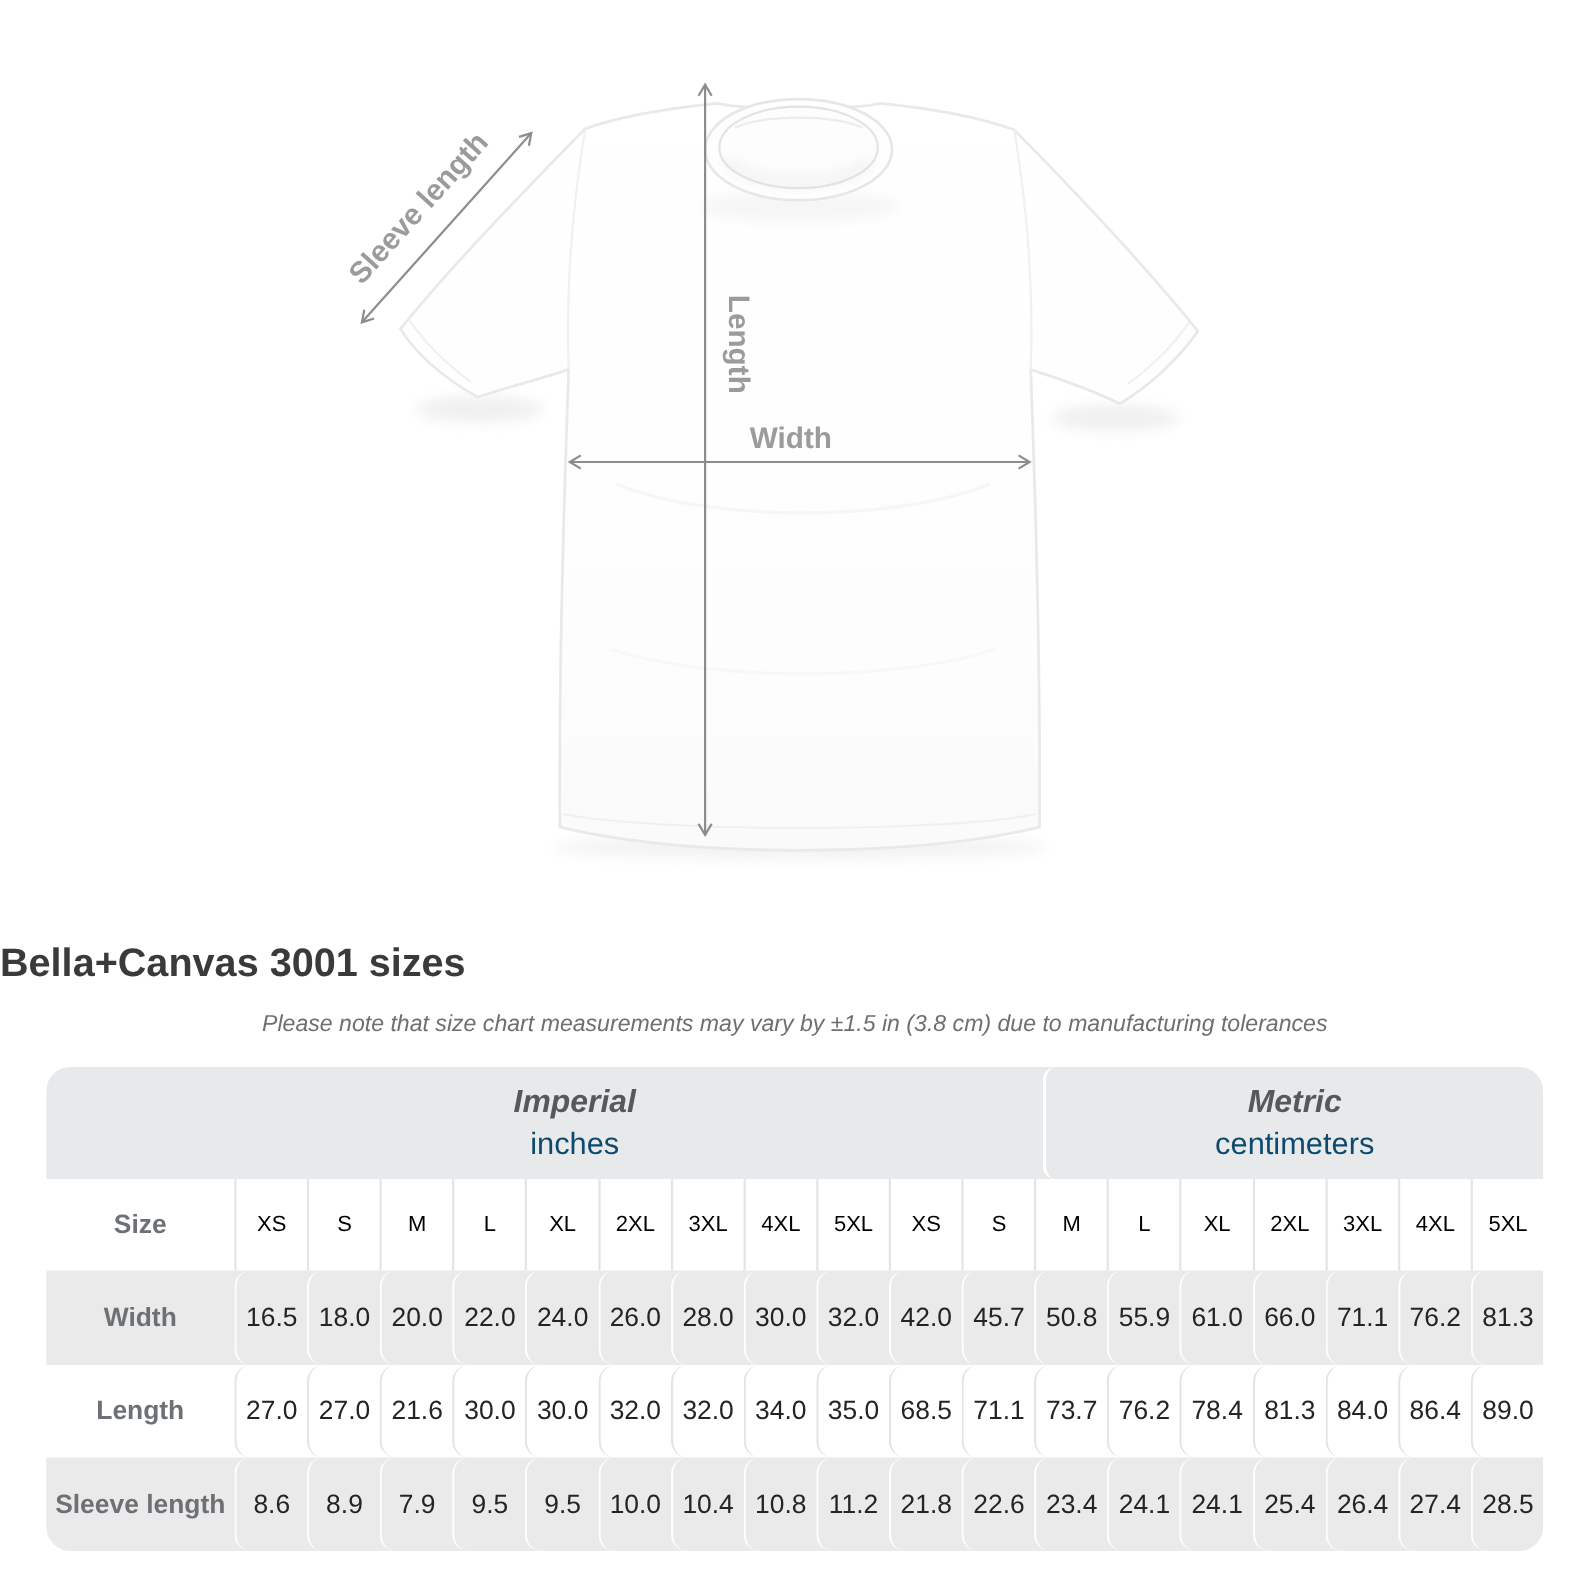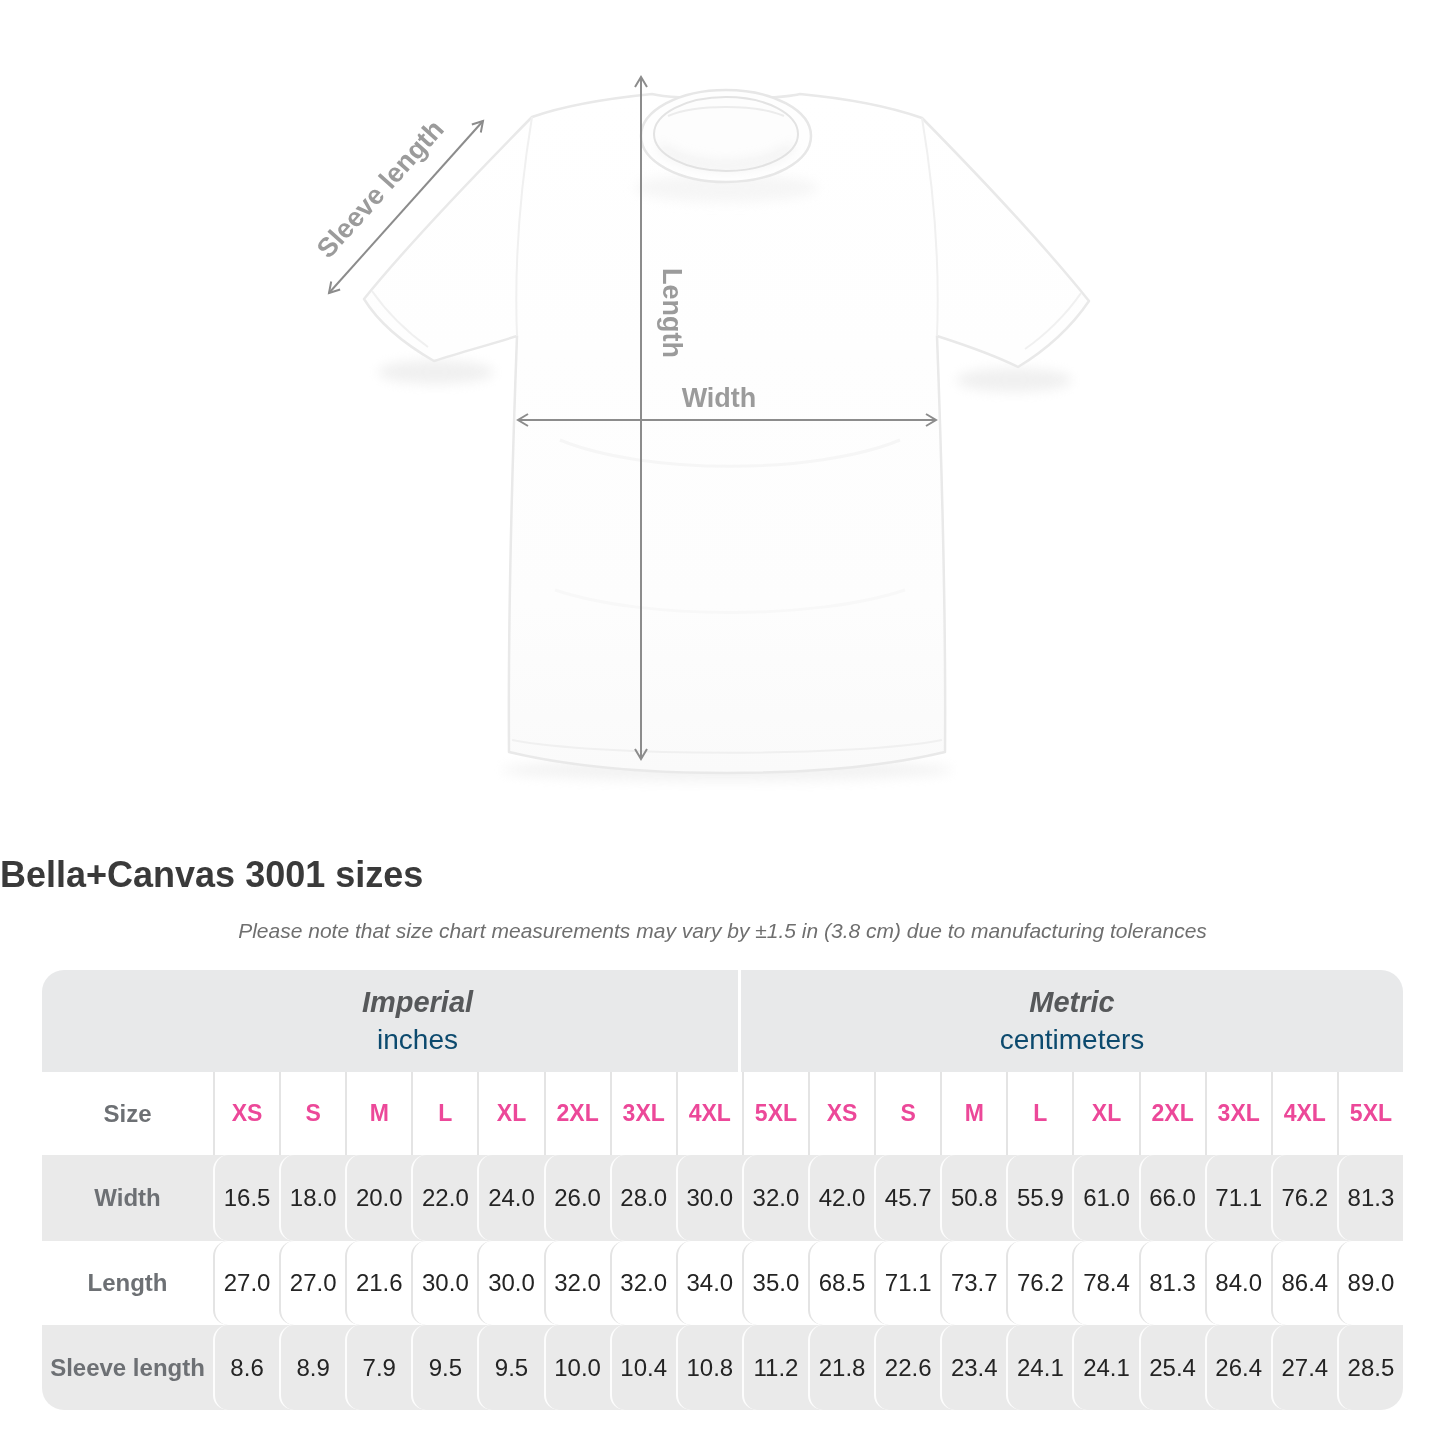--- a/index.html
+++ b/index.html
@@ -10,40 +10,40 @@
 
   h1.title{margin:22px 0 0;text-align:left;font-size:36px;line-height:42px;
            font-weight:700;color:#3a3a3a;}
   p.note{margin:22px 0 0;text-align:center;font-style:italic;font-size:21px;
          line-height:26px;color:#6f6f6f;}
 
   .size-table{width:1361px;margin:26px auto 0;border-radius:22px;overflow:hidden;
               background:#fff;}
   .band{display:flex;height:102px;background:#e8e9ea;}
   .band-sec{display:flex;flex-direction:column;justify-content:center;align-items:center;gap:5px;}
-  .band-sec.imperial{width:696px;padding-left:55px;box-sizing:border-box;}
-  .band-sec.metric{flex:1;border-left:3px solid #ffffff;box-sizing:border-box;}
+  .band-sec.imperial{width:906px;padding-left:55px;box-sizing:border-box;}
+  .band-sec.metric{flex:1;border-left:3px solid #ffffff;box-sizing:border-box;border-radius:12px;}
   .band-title{font-size:29px;font-weight:700;font-style:italic;color:#56585a;}
   .band-sub{font-size:28px;color:#0c4a6e;}
 
   .row{display:grid;grid-template-columns:171px repeat(18,1fr);}
   .row.light{background:#ffffff;}
   .row.shade{background:#eaeaea;}
   .row-sizes{height:83px;}
   .row-width{height:86px;}
   .row-length{height:84px;}
   .row-sleeve{height:85px;}
 
   .cell{display:flex;align-items:center;justify-content:center;box-sizing:border-box;}
   .row .cell:not(:first-child){border-left:2px solid transparent;}
   .row.light .cell:not(:first-child){border-left-color:#e4e4e4;}
   .row.shade .cell:not(:first-child){border-left-color:#fdfdfd;}
 
   .cell.label{font-weight:700;font-size:24px;color:#6d7074;}
-  .cell.size-h{font-weight:700;font-size:23px;color:#ec4899;}
+  .cell.size-h{font-weight:400;font-size:20px;color:#000000;}
   .cell.value{font-size:24px;color:#242424;border-radius:15px;}
 
   .arrow-label{fill:#9b9b9b;font-weight:700;font-size:27px;
                font-family:"Liberation Sans",sans-serif;}
 </style>
 </head>
 <body>
 
 <div class="stage">
 

